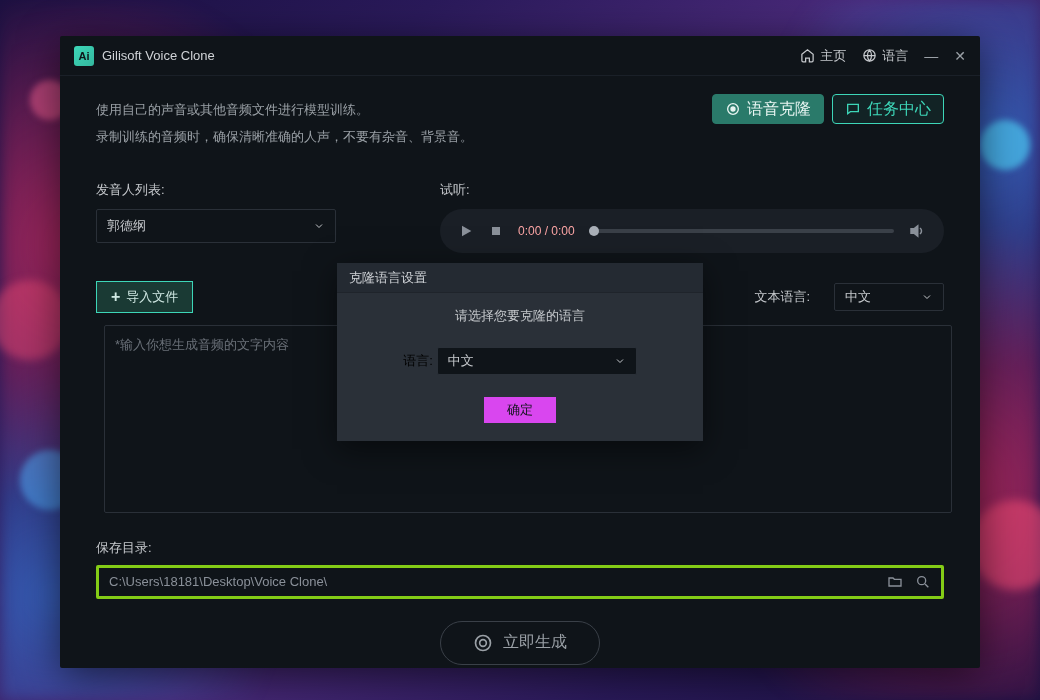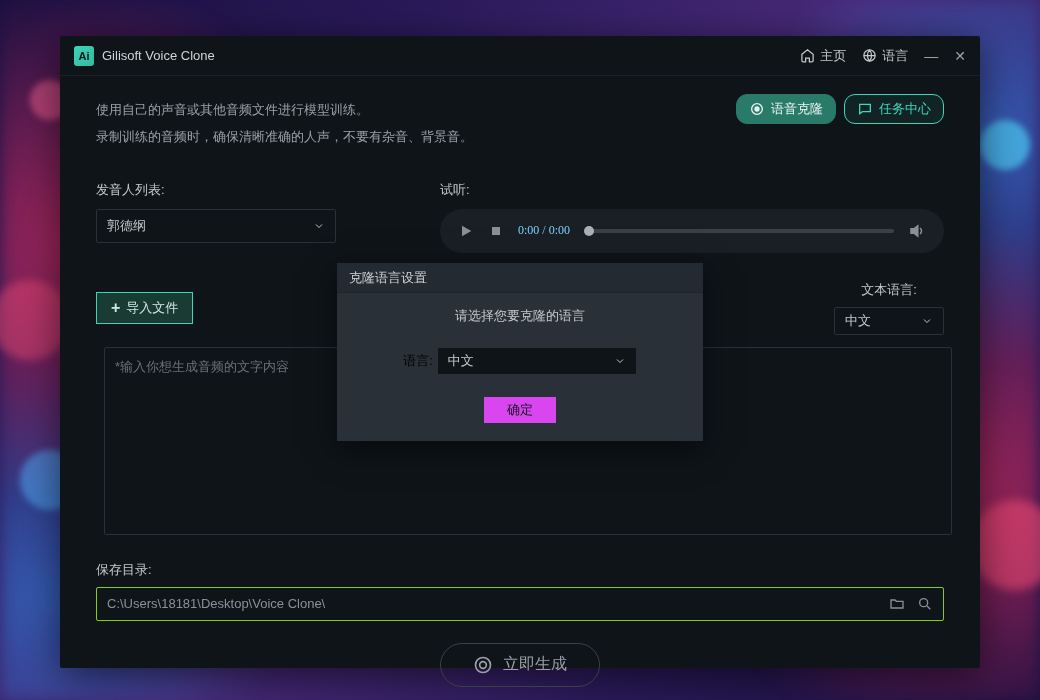--- a/index.html
+++ b/index.html
@@ -59,23 +59,23 @@
 .tb-link { display: flex; align-items: center; gap: 5px; font-size: 13px; color: #c5c8cc; cursor: pointer; }
 .tb-icon { width: 15px; height: 15px; }
 .win-btn { color: #9aa0a6; cursor: pointer; font-size: 14px; }
 
 .content { padding: 20px 36px 0 36px; position: relative; }
 .hints { font-size: 13px; color: #9aa0a6; line-height: 2.1; }
 
 .topbtns { position: absolute; right: 36px; top: 18px; display: flex; gap: 8px; }
 .pill {
   height: 30px; padding: 0 12px;
-  border: 1px solid #3dd6b8; border-radius: 11px;
+  border: 1px solid #3dd6b8; border-radius: 4px;
   display: flex; align-items: center; gap: 6px;
-  font-size: 13px; color: #3dd6b8; cursor: pointer;
+  font-size: 16px; color: #3dd6b8; cursor: pointer;
   background: rgba(61,214,184,0.08);
 }
 .pill.filled { background: #2a7a6a; color: #e8f5f2; border-color: #2a7a6a; }
 .pill svg { width: 16px; height: 16px; }
 
 .row { display: flex; gap: 24px; margin-top: 30px; }
 .col { flex: 1; }
 .label { font-size: 13px; color: #c5c8cc; margin-bottom: 10px; display: block; }
 
 .select {
@@ -91,56 +91,56 @@
 .select .chev { margin-left: auto; }
 
 .player {
   height: 44px; width: 100%;
   background: #1a1f26;
   border-radius: 22px;
   display: flex; align-items: center;
   padding: 0 18px; gap: 14px;
 }
 .play-btn, .stop-btn { width: 16px; height: 16px; cursor: pointer; color: #8a9099; }
-.time { font-size: 12px; color: #7dd3fc; font-family: Liberation Serif, serif; }
+.time { font-size: 12px; color: #fca5a5; }
 .track { flex: 1; height: 4px; background: #3a4048; border-radius: 2px; position: relative; }
 .track-dot { position: absolute; left: 0; top: -3px; width: 10px; height: 10px; background: #aab0b8; border-radius: 50%; }
 .vol { width: 18px; height: 18px; color: #8a9099; cursor: pointer; }
 
 .tabs-row { display: flex; align-items: center; margin-top: 28px; }
 .tabs { display: flex; gap: 6px; }
 .tab {
   height: 32px; padding: 0 14px;
   display: flex; align-items: center; gap: 6px;
   font-size: 13px; cursor: pointer;
   border: 1px solid #3dd6b8;
   background: #1a3a34; color: #d0e8e3;
 }
 .tab.active { background: #3dd6b8; color: #0f1419; border-color: #3dd6b8; }
-.lang-right { margin-left: auto; display: flex; align-items: center; gap: 8px; font-size: 13px; flex-direction: column; }
+.lang-right { margin-left: auto; display: flex; align-items: center; gap: 24px; font-size: 13px; }
 .lang-right .select { width: 110px; height: 28px; }
 
 .textarea {
   margin-top: 12px;
   width: 100%; height: 188px;
   background: #0f1419;
   border: 1px solid #2a3038;
   border-radius: 2px;
   padding: 10px;
   font-size: 13px; color: #ef4444;
   resize: none;
   font-family: inherit;
   margin-left: 8px;
 }
 .textarea::placeholder { color: #6a7078; }
 
 .save-label { font-size: 13px; color: #c5c8cc; margin-top: 22px; display: block; }
 .save-row {
   margin-top: 8px; height: 34px;
-  border: 1px solid #84cc16; border-radius: 2px;
+  border: 3px solid #84cc16; border-radius: 2px;
   display: flex; align-items: center; padding: 0 10px;
   font-size: 13px; color: #8a9099;
 }
 .save-row .icons { margin-left: auto; display: flex; gap: 12px; }
 .save-row .icons svg { width: 16px; height: 16px; cursor: pointer; }
 
 .generate {
   margin: 22px auto 0 auto;
   width: 160px; height: 44px;
   border: 1px solid #3a4048; border-radius: 22px;

